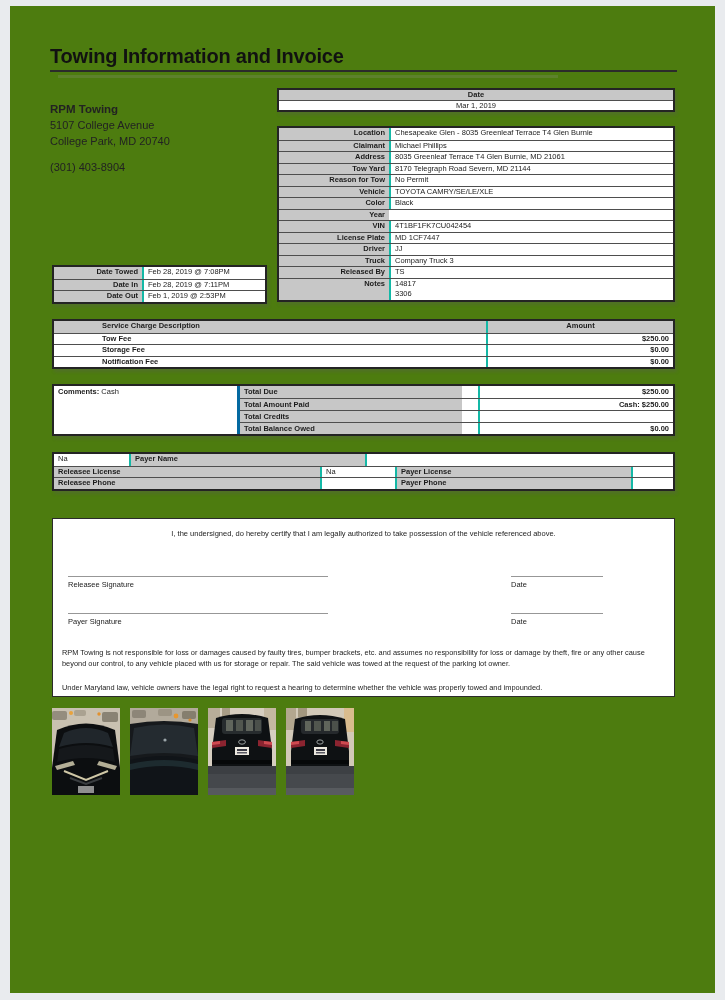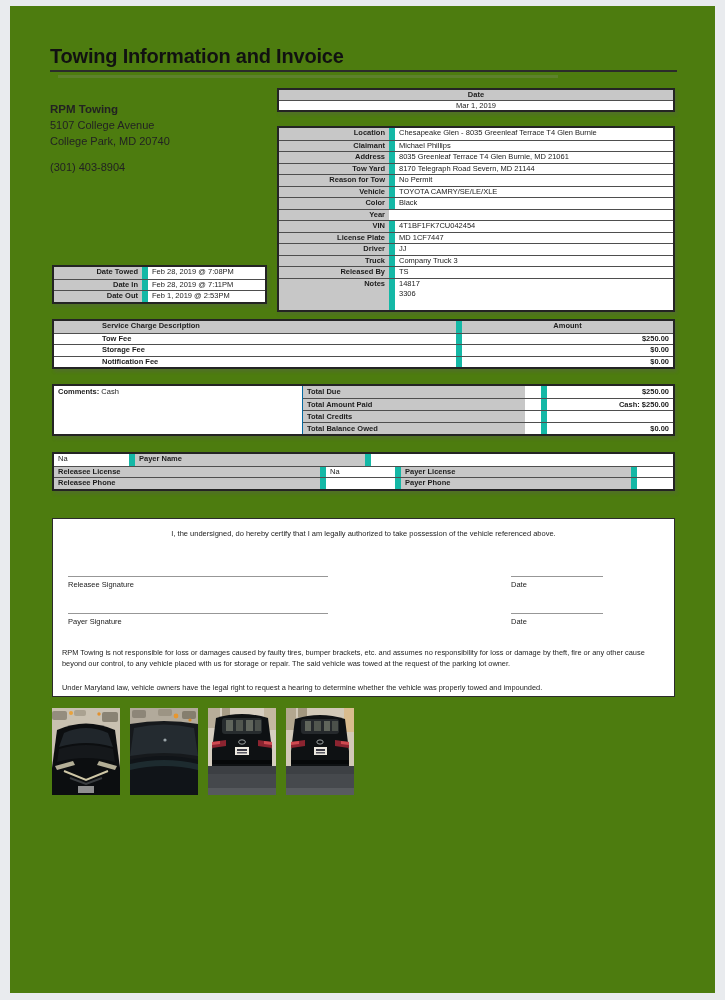--- a/index.html
+++ b/index.html
@@ -19,48 +19,48 @@
 
   .company { position:absolute; left:40px; top:95px; font-size:11px; line-height:16px; color:#222; }
   .company .name { font-weight:bold; font-size:11.5px; }
   .company .phone { margin-top:10px; }
 
   
   .tbl { position:absolute; border:2px solid #242424; background:#fff; box-shadow:2px 3px 3px rgba(90,90,90,0.30); }
   .row { display:flex; height:11.5px; border-top:1px solid #4e4e4e; font-size:7.5px; line-height:10.5px; }
   .row:first-child { border-top:none; }
   .cell { padding:0 4px; overflow:hidden; white-space:nowrap; }
-  .cell + .cell { border-left:6px solid #14b8a6; }
+  .cell + .cell { border-left:2px solid #14b8a6; }
   .lbl { background:#c7c7c7; font-weight:bold; }
   .rt { text-align:right; } .ct { text-align:center; } .b { font-weight:bold; }
 
   
   .date-box { left:267px; top:82px; width:398px; }
   .date-box .row { height:10px; line-height:9px; }
 
   
   .veh { left:267px; top:120px; width:398px; }
   .veh .c-lbl { width:110px; }
   .veh .c-val { flex:1; }
-  .veh .notes-row { height:32px; }
+  .veh .notes-row { height:22px; }
   .veh .notes-row .cell { white-space:normal; line-height:10.5px; }
 
   
   .dates { left:42px; top:259px; width:215px; }
   .dates .c-lbl { width:88px; }
   .dates .c-val { flex:1; }
 
   
   .charges { left:42px; top:313px; width:623px; }
   .charges .c-desc { flex:1;padding-left:48px; }
-  .charges .c-amt { width:217px; }
+  .charges .c-amt { width:187px; }
 
   
   .totals { left:42px; top:378px; width:623px; display:flex; }
-  .totals .comments { width:249px; border-right:1px solid #0369a1; padding:1px 4px; font-size:7.5px; line-height:10.5px; }
+  .totals .comments { width:186px; border-right:3px solid #0369a1; padding:1px 4px; font-size:7.5px; line-height:10.5px; }
   .totals .stack { flex:1; display:flex; flex-direction:column; }
   .totals .row { height:12px; line-height:11px;gap:16px; }
   .totals .c-lbl { width:222px; }
   .totals .c-amt { flex:1; }
 
   
   .release { left:42px; top:446px; width:623px; }
   .release .c1 { width:266px; } .release .c2 { width:75px; background:#fff; font-weight:normal; }
   .release .c3 { width:236px; } .release .c4 { flex:1; background:#fff; }
 

